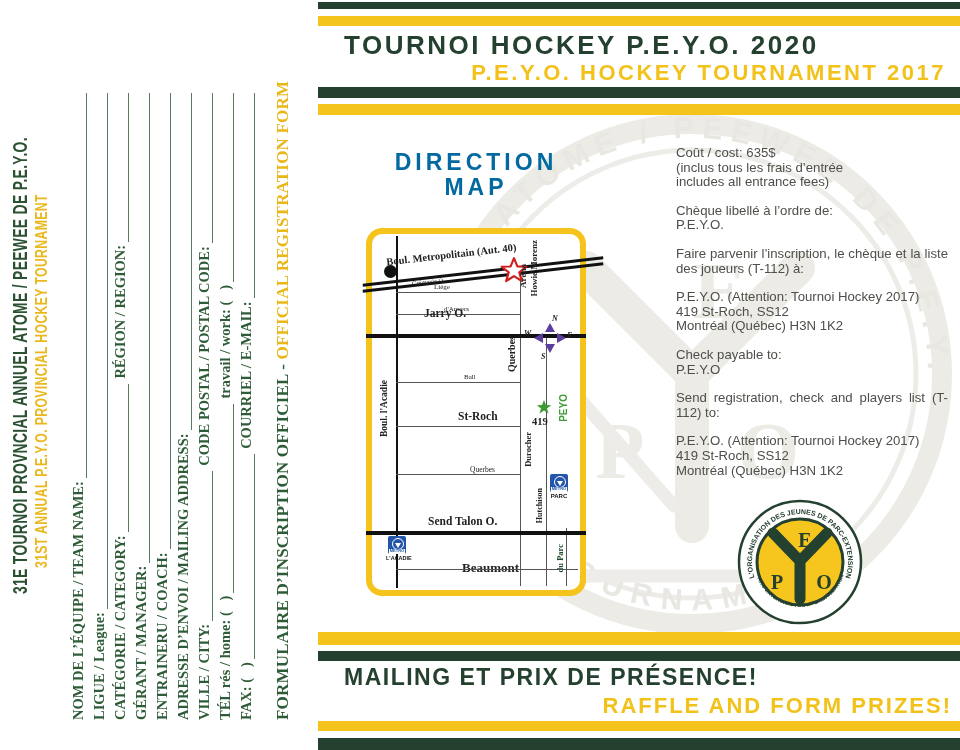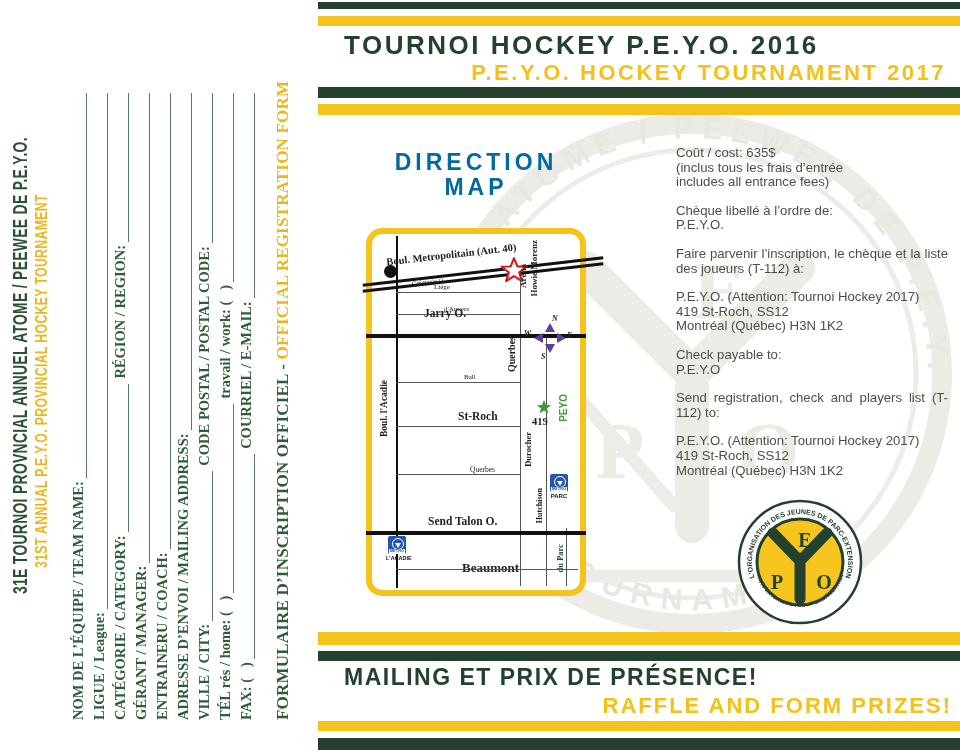--- a/index.html
+++ b/index.html
@@ -170,21 +170,21 @@
 
   <div class="bar dark" style="top:2px;height:7px;" ”=""></div>
   <div class="bar yellow" style="top:16px;height:10px;"></div>
   <div class="bar dark" style="top:87px;height:11px;"></div>
   <div class="bar yellow" style="top:104px;height:11px;"></div>
   <div class="bar yellow" style="top:632px;height:13px;"></div>
   <div class="bar dark" style="top:651px;height:10px;"></div>
   <div class="bar yellow" style="top:721px;height:10px;"></div>
   <div class="bar dark" style="top:738px;height:12px;"></div>
 
-  <div class="title-fr">TOURNOI HOCKEY P.E.Y.O. 2016</div>
+  <div class="title-fr">TOURNOI HOCKEY P.E.Y.O. 2020</div>
   <div class="title-en">P.E.Y.O. HOCKEY TOURNAMENT 2017</div>
 
   <div class="dir-title">
     <div>DIRECTION</div>
     <div>MAP</div>
   </div>
 
   <div class="map">
 
     <div class="hwy-a"></div>

